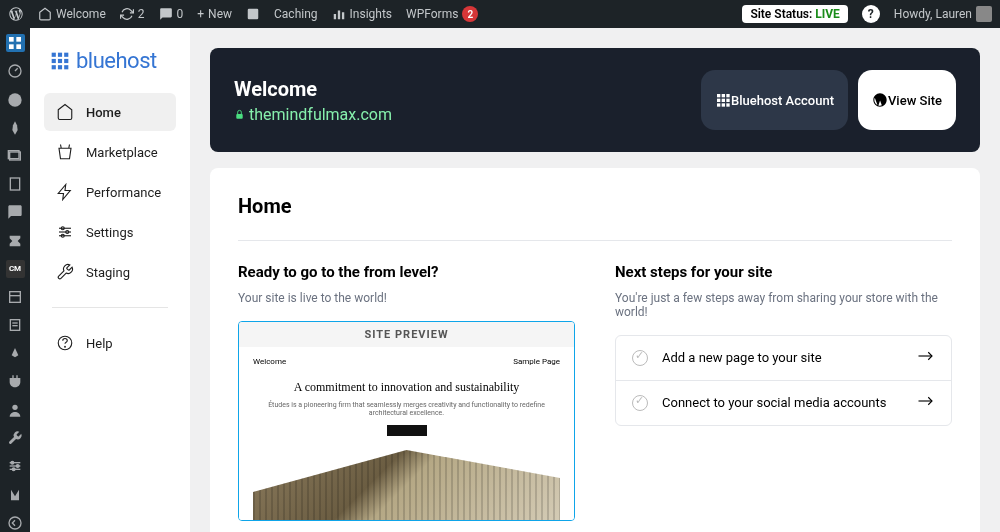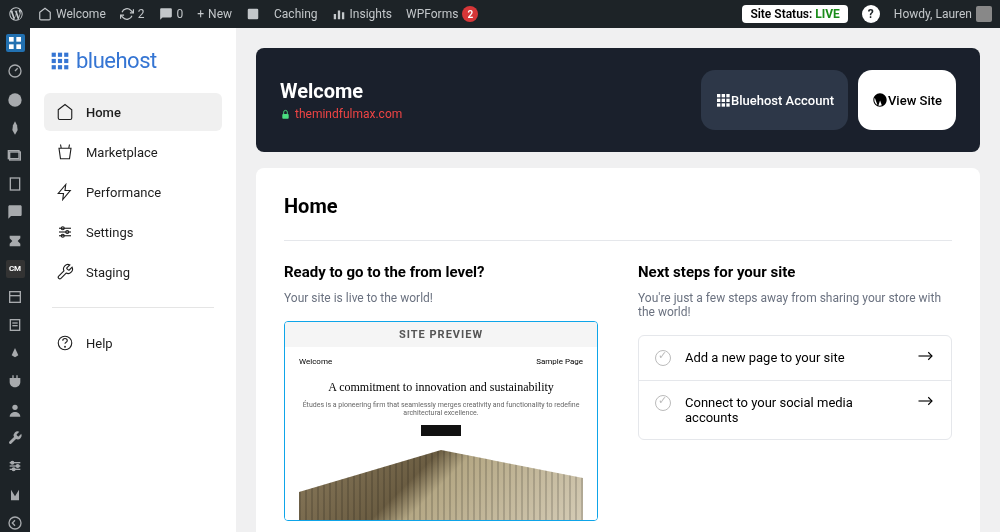--- a/index.html
+++ b/index.html
@@ -9,33 +9,33 @@
 .ab-item{display:flex;align-items:center;gap:4px;cursor:pointer;color:#c3c7ca}
 .site-status{background:#fff;color:#000;padding:2px 8px;border-radius:4px;font-weight:600}
 .site-status .live{color:#1a8c1a;font-weight:700}
 .badge-red{background:#d63638;color:#fff;border-radius:9px;min-width:16px;height:16px;display:inline-flex;align-items:center;justify-content:center;font-size:10px;font-weight:600;padding:0 4px}
 .help-circle{width:18px;height:18px;border-radius:50%;background:#fff;color:#1d2327;display:flex;align-items:center;justify-content:center;font-weight:700;font-size:12px}
 .avatar{width:16px;height:16px;background:#888;border-radius:2px}
 .main{display:flex;height:504px}
 .wprail{width:30px;background:#1d2327;display:flex;flex-direction:column;align-items:center;padding-top:6px;gap:10px}
 .wprail-item{width:19px;height:20px;display:flex;align-items:center;justify-content:center;color:#a7aaad;cursor:pointer}
 .wprail-item.active{background:#2271b1;color:#fff;border-radius:2px}
-.bhpanel{width:206px;background:#fff;padding:20px 14px;display:flex;flex-direction:column}
+.bhpanel{width:160px;background:#fff;padding:20px 14px;display:flex;flex-direction:column}
 .bhlogo{display:flex;align-items:center;gap:6px;margin-bottom:20px;padding-left:6px}
 .bhlogo-icon{color:#3575d3}
 .bhlogo-text{font-size:22px;color:#3575d3;font-weight:400;letter-spacing:-0.5px}
 .bhnav{display:flex;flex-direction:column;gap:2px}
 .bhnav-item{display:flex;align-items:center;gap:12px;padding:10px 12px;border-radius:6px;cursor:pointer;font-size:13px;color:#1e1e1e}
 .bhnav-item.active{background:#f0f0f0;font-weight:500}
 .bhnav-sep{height:1px;background:#e5e5e5;margin:14px 8px}
 .content{flex:1;padding:20px 20px 0 20px;overflow:auto}
 .hero{background:#1a202c;border-radius:8px;padding:22px 24px;display:flex;align-items:center;justify-content:space-between;margin-bottom:16px}
 .hero-left{color:#fff}
 .hero-title{font-size:20px;font-weight:700;margin-bottom:4px}
-.hero-url{font-size:12px;color:#ef4444;display:flex;align-items:center;gap:4px}
+.hero-url{font-size:16px;color:#86efac;display:flex;align-items:center;gap:4px}
 .hero-actions{display:flex;gap:10px}
 .btn{display:flex;align-items:center;padding:22px 14px;border-radius:14px;font-size:13px;font-weight:500;cursor:pointer;border:none}
 .btn-dark{background:#2d3748;color:#fff}
 .btn-light{background:#fff;color:#000}
 .card{background:#fff;border-radius:8px;padding:26px 28px}
 .card-head{border-bottom:1px solid #e5e7eb;padding-bottom:22px;margin-bottom:22px}
 .card-title{font-size:20px;font-weight:700}
 .cols{display:flex;gap:40px}
 .col{flex:1}
 .col h3{font-size:15px;font-weight:700;margin-bottom:10px}

